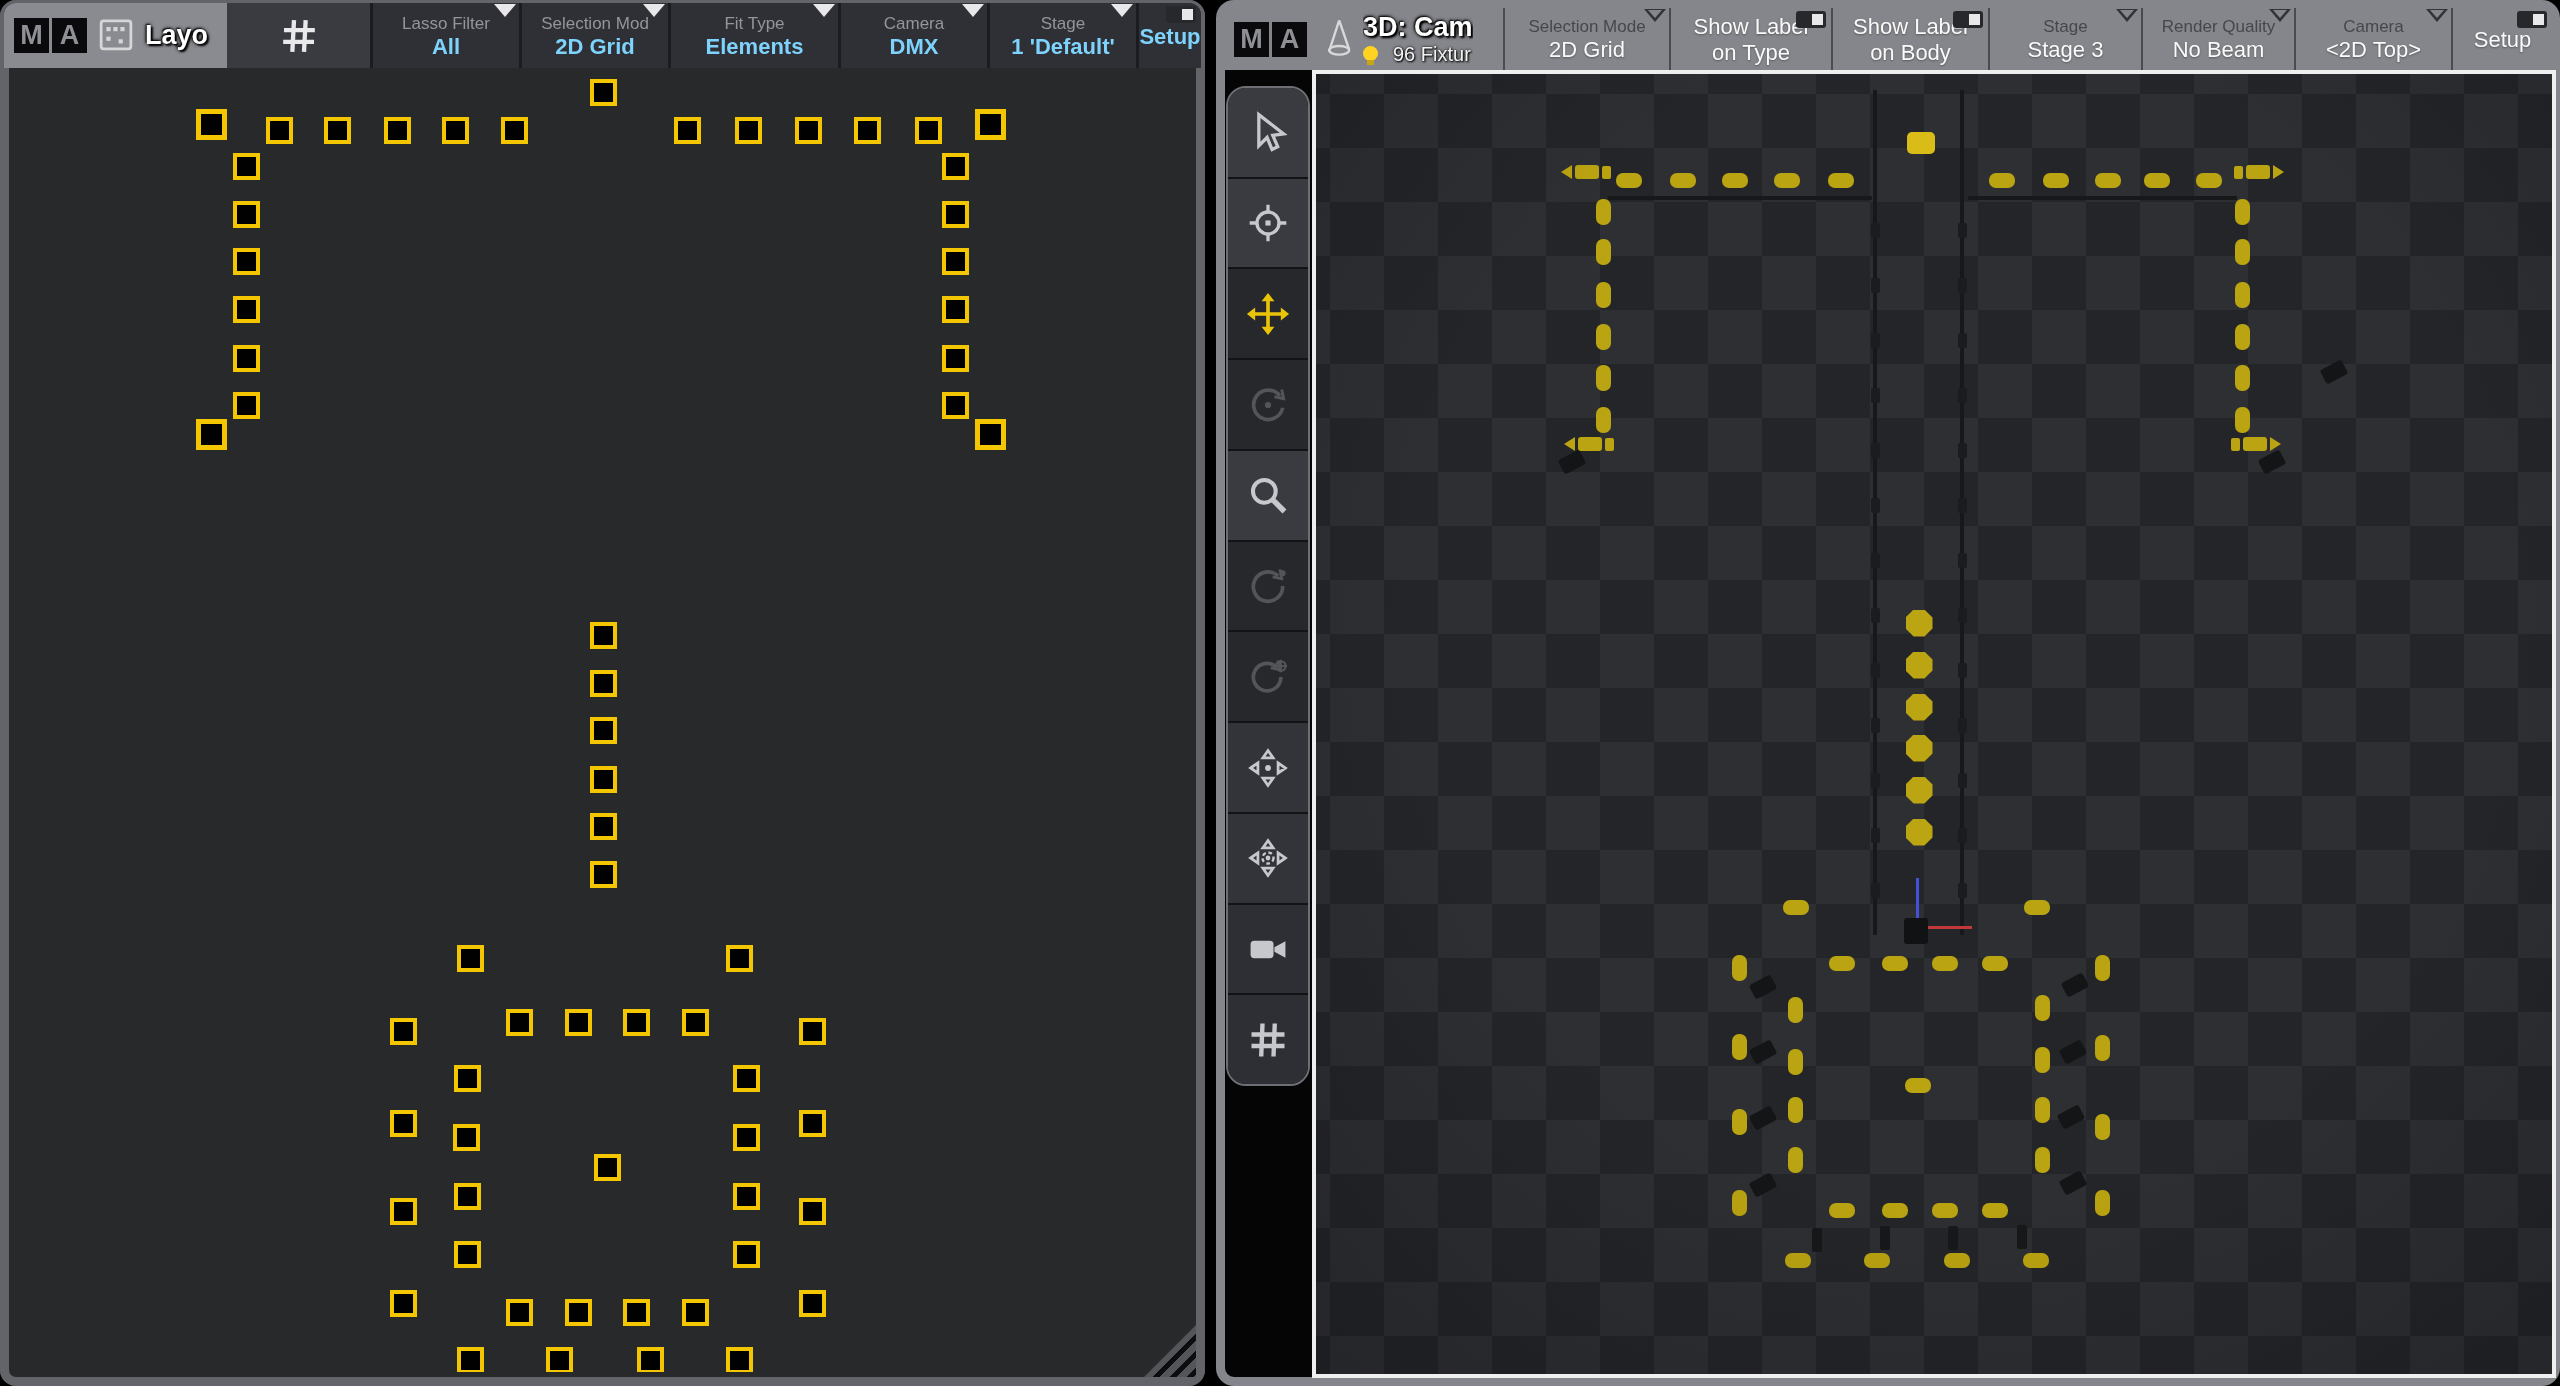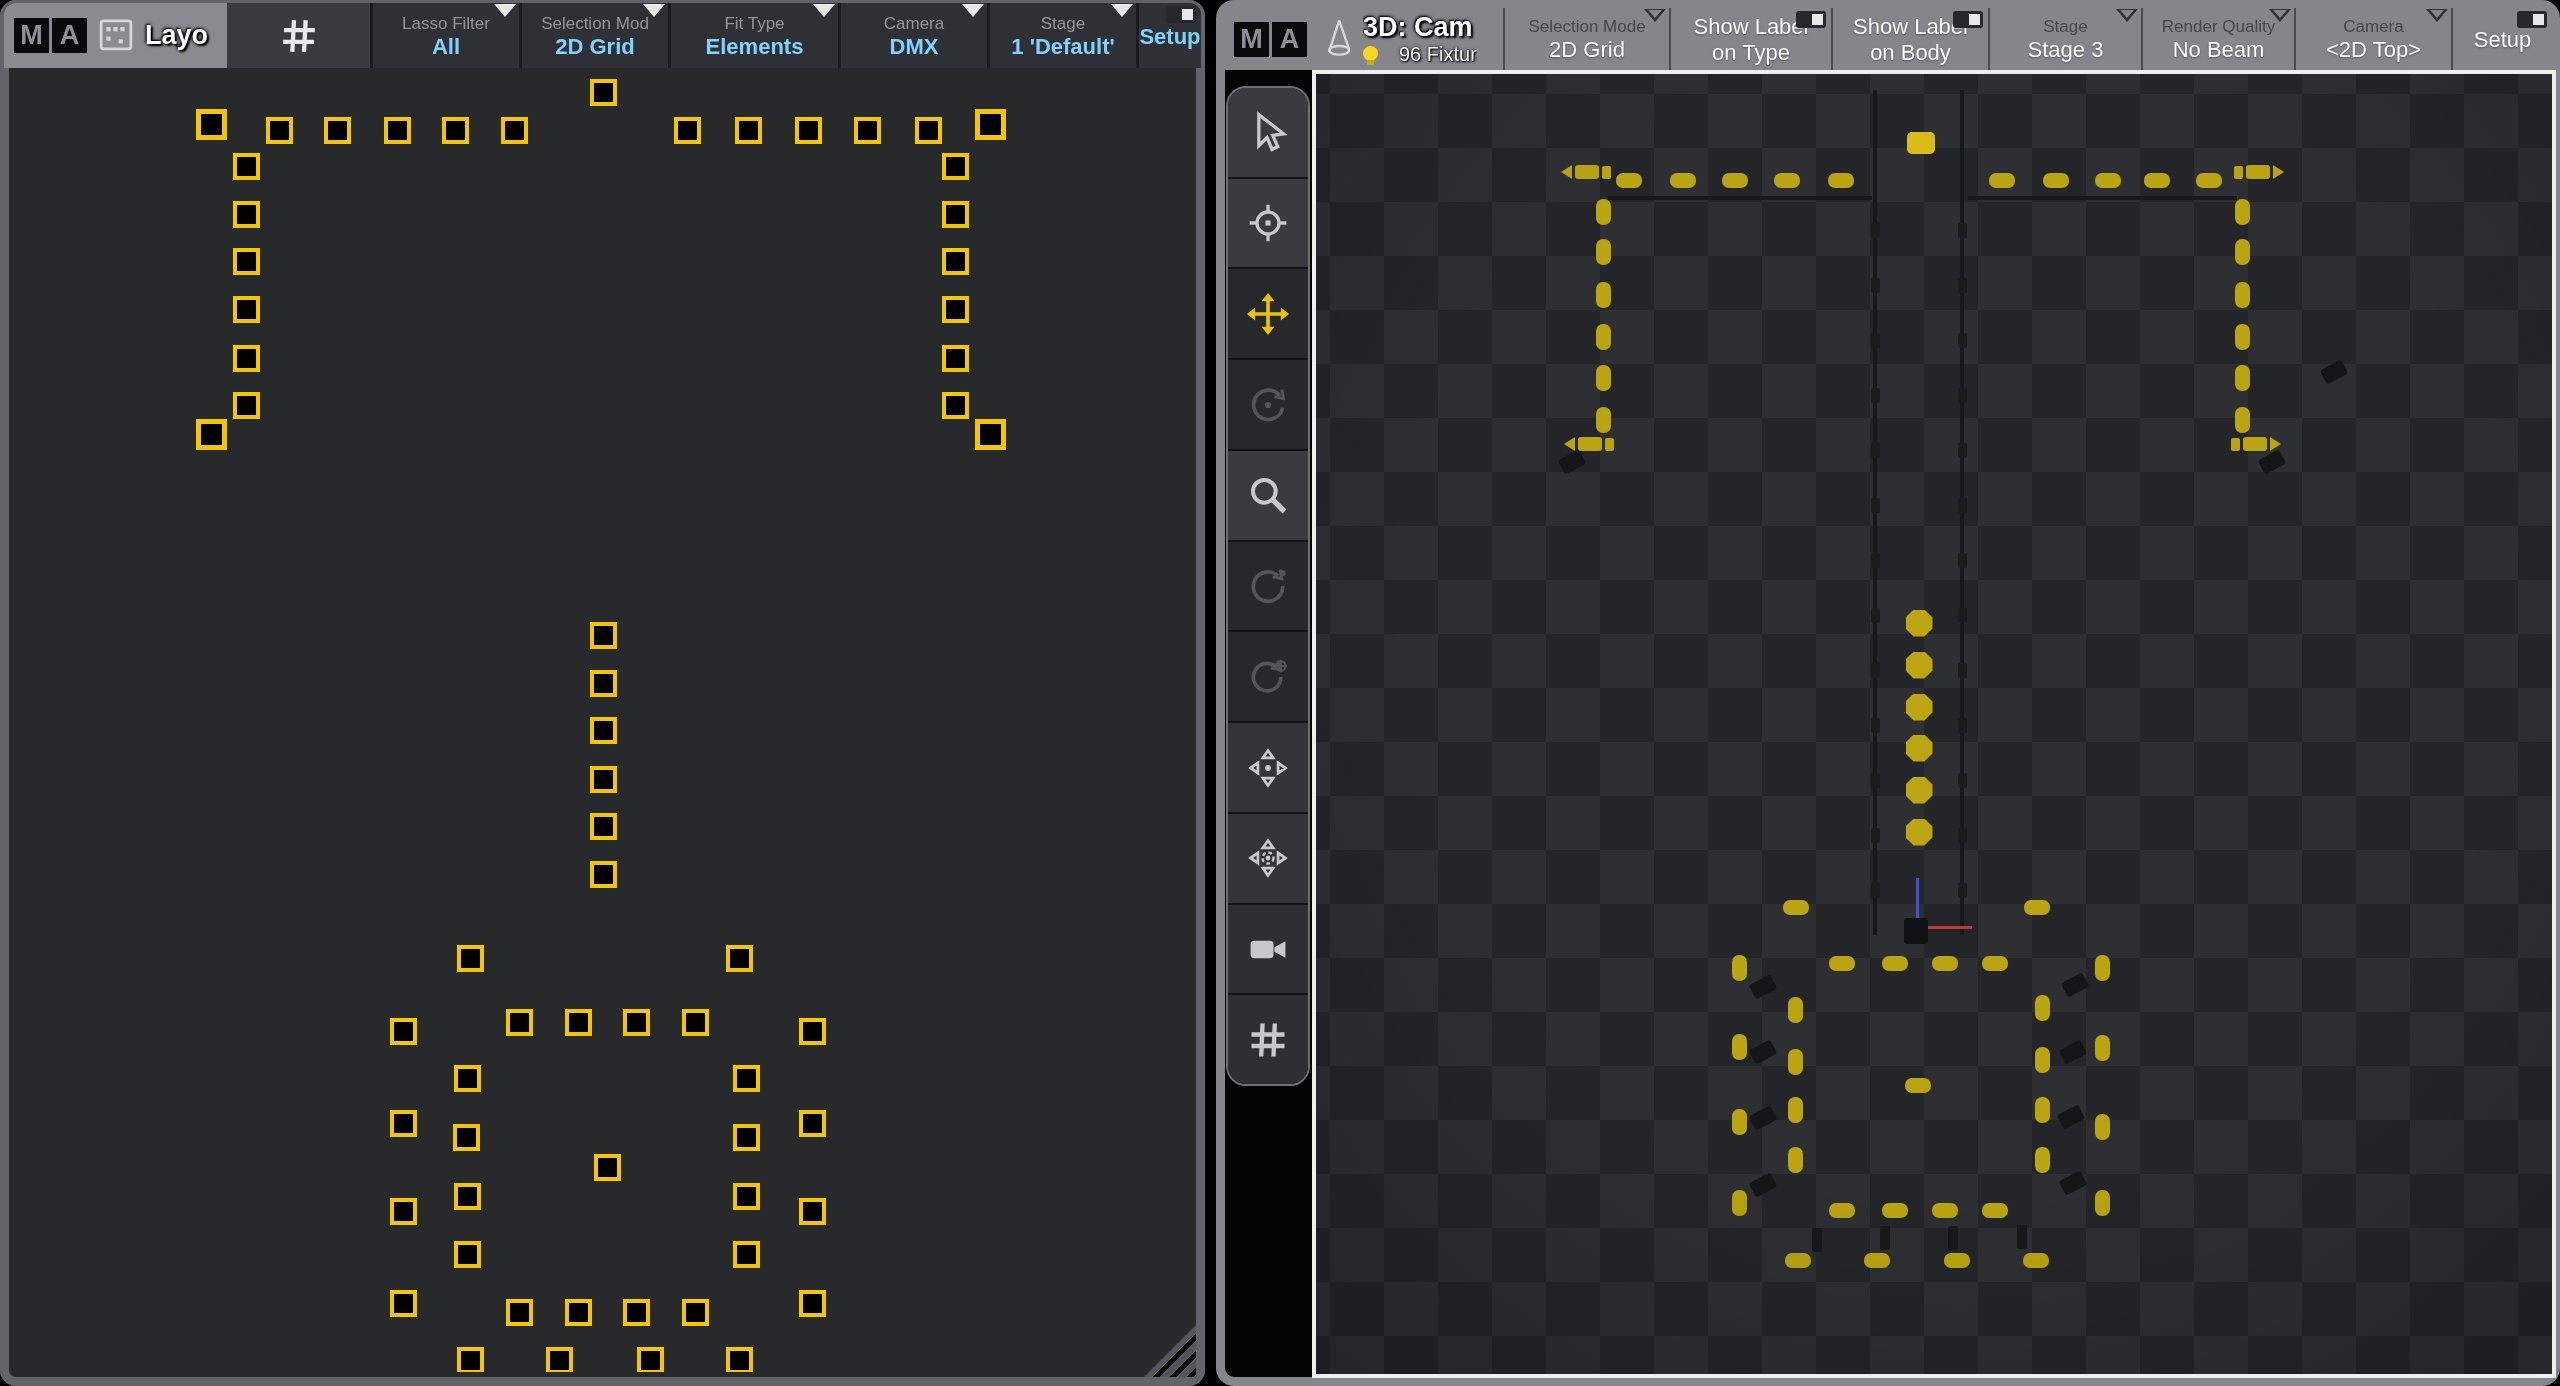--- a/index.html
+++ b/index.html
@@ -20,21 +20,21 @@
   .hdr-right { left:8px; top:8px; width:1328px; height:62px; background:#85868B; border-radius:10px 10px 0 0; }
 
   .ma-area { display:flex; align-items:center; flex:0 0 auto; }
   .ma-area.light { background:#8A8B90; }
   .ma-logo { display:flex; gap:3px; margin:0 0 0 10px; }
   .ma-logo .sq { width:35px; height:35px; background:#0A0A0C; color:#8E9095;
       font-weight:bold; font-size:27px; display:flex; align-items:center; justify-content:center; }
   .win-title { color:#FFF; font-size:27px; font-weight:bold; white-space:nowrap;
       text-shadow:0 0 4px #000, 2px 2px 2px #000, -1px -1px 2px #000; }
   .title-block { display:flex; flex-direction:column; justify-content:center; line-height:1.1; overflow:hidden; }
-  .subtitle { display:flex; align-items:center; gap:21px; color:#F2F2F2; font-size:20px; white-space:nowrap;
+  .subtitle { display:flex; align-items:center; gap:15px; color:#F2F2F2; font-size:20px; white-space:nowrap;
       text-shadow:0 0 3px #000, 1px 1px 2px #000; }
   .bulb { width:15px; height:15px; border-radius:50%; background:#FFD321; position:relative; flex:0 0 auto; }
   .bulb::after { content:""; position:absolute; left:4px; top:14px; width:7px; height:5px; background:#C9A614; }
 
   .hdr-icon { margin:0 8px; flex:0 0 auto; }
 
   
   .btns { display:flex; flex:1 1 auto; height:100%; }
   .hbtn { position:relative; height:100%; display:flex; flex-direction:column;
       justify-content:center; align-items:center; padding-top:2px; overflow:hidden; }

